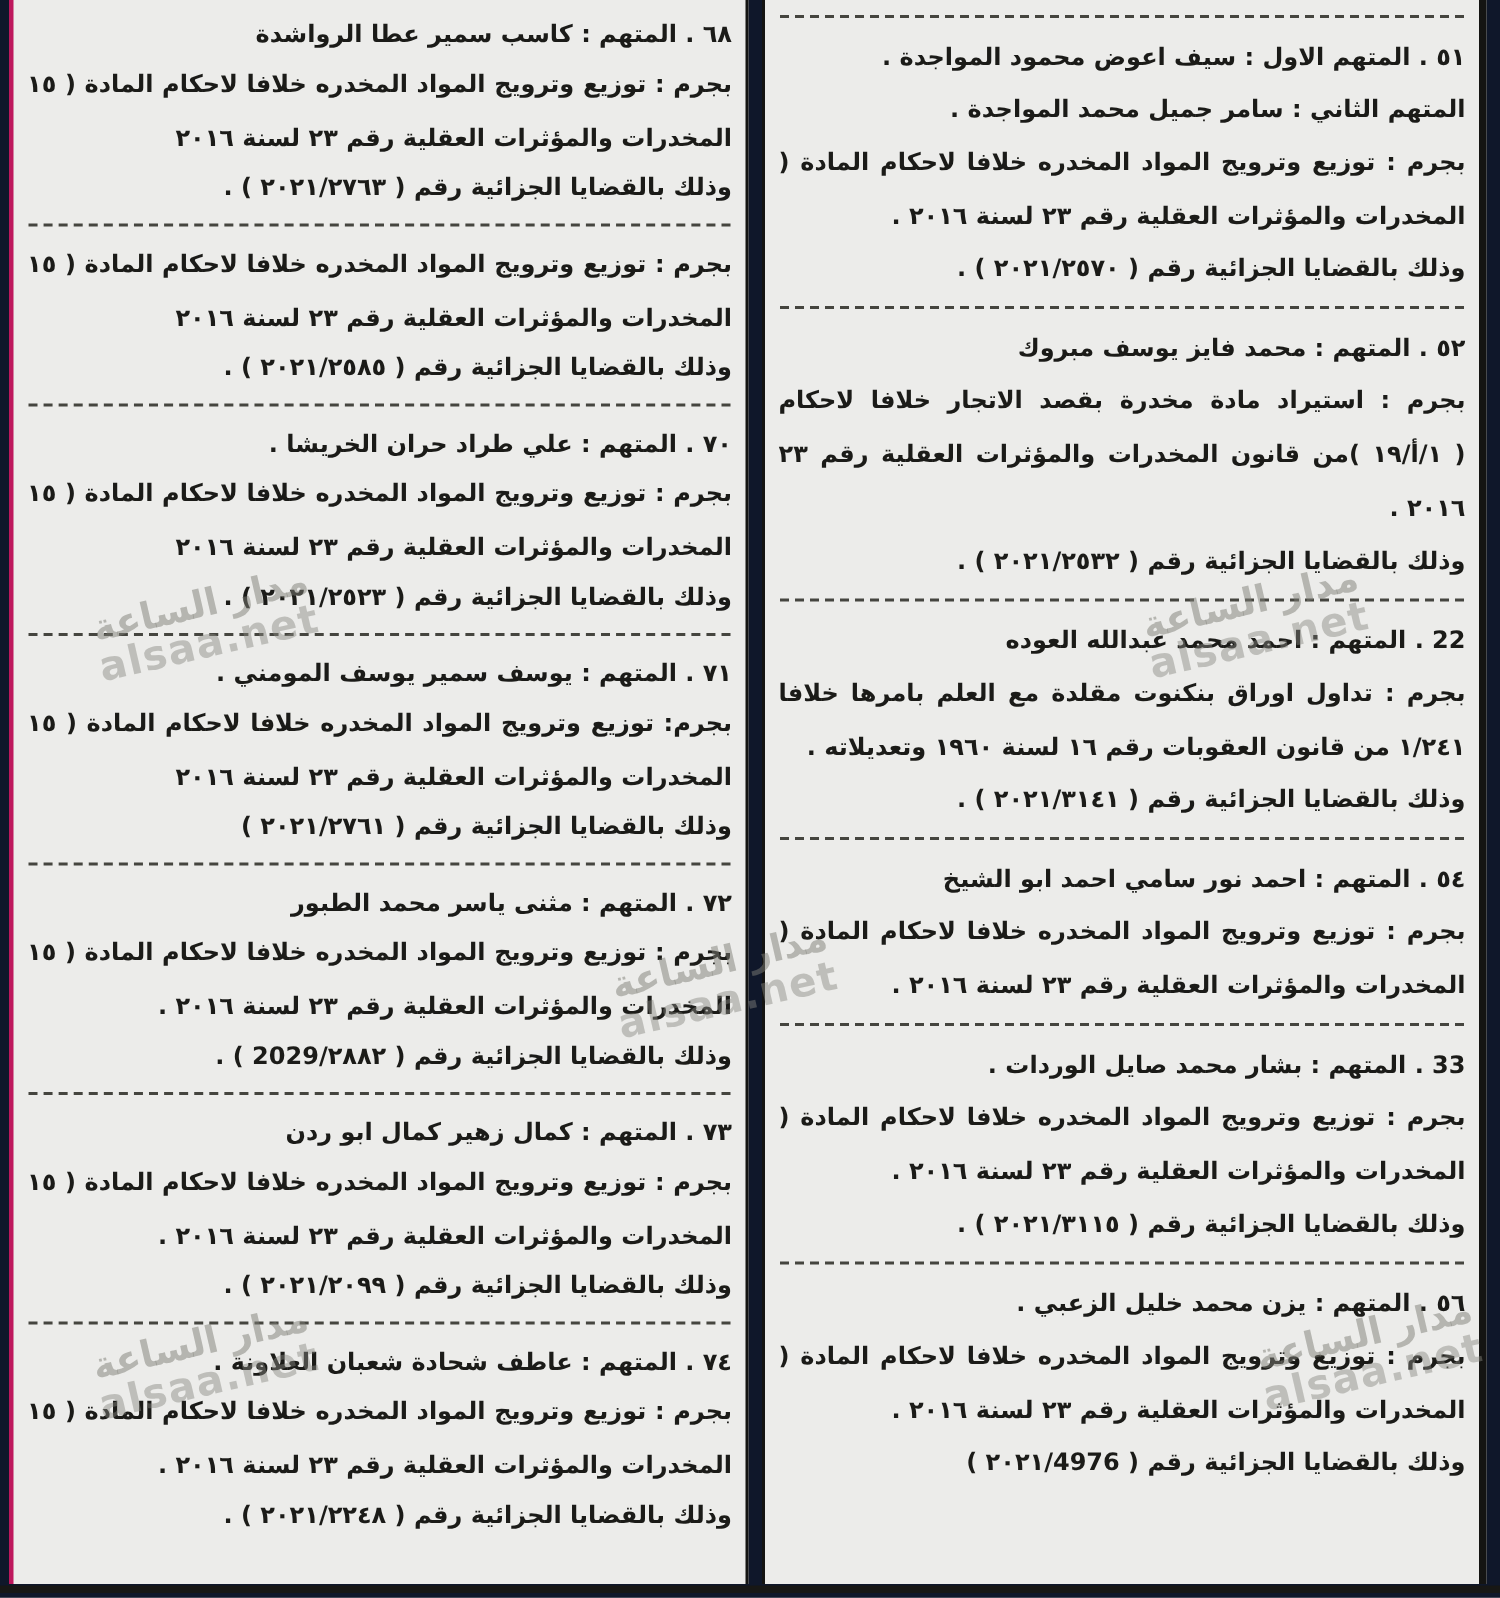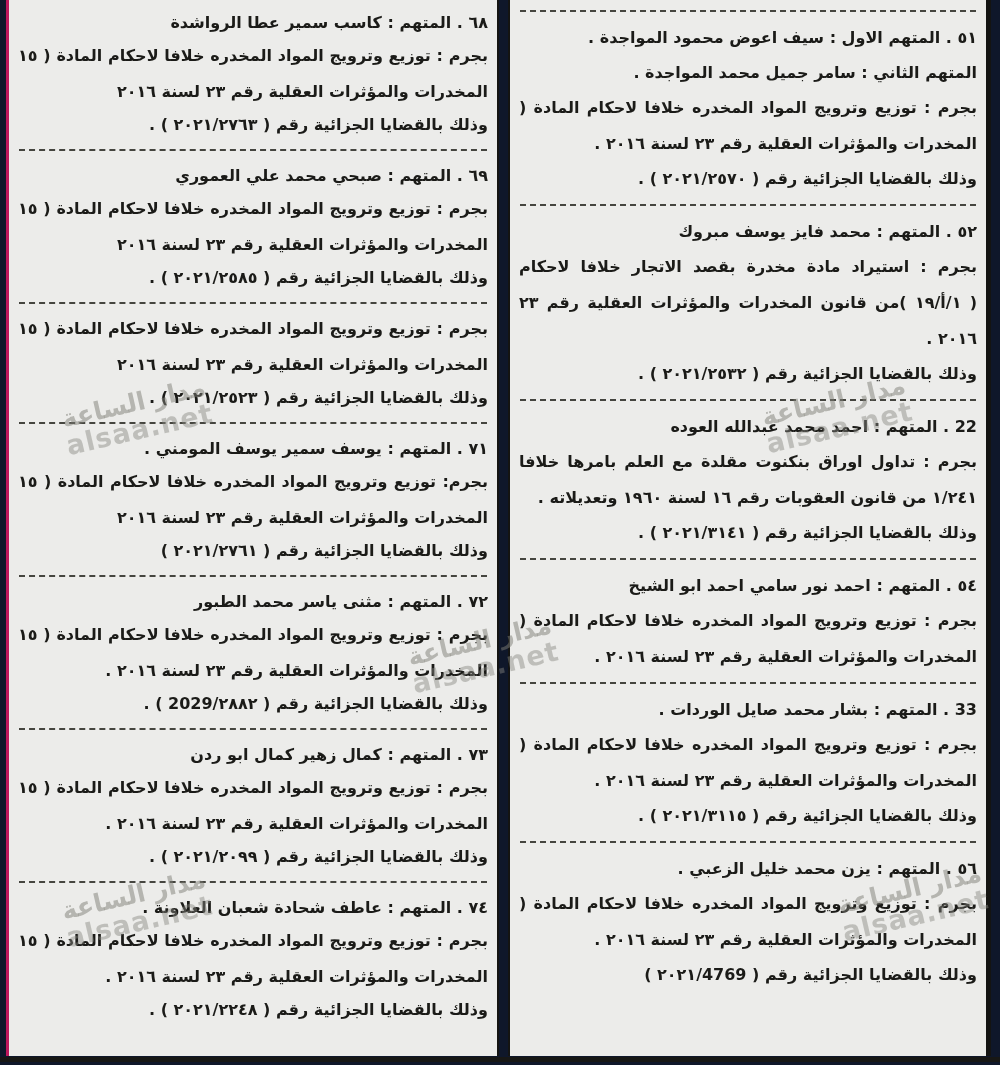--- a/index.html
+++ b/index.html
@@ -118,39 +118,39 @@
         <div class="line align-start">33 . المتهم : بشار محمد صايل الوردات .</div>
         <div class="line align-justify">بجرم : توزيع وترويج المواد المخدره خلافا لاحكام المادة ( ١٥ )من قانون</div>
         <div class="line align-center">المخدرات والمؤثرات العقلية رقم ٢٣ لسنة ٢٠١٦ .</div>
         <div class="line align-center">وذلك بالقضايا الجزائية رقم ( ٢٠٢١/٣١١٥ ) .</div>
       </article>
       <div class="sep"></div>
       <article class="entry">
         <div class="line align-start">٥٦ . المتهم : يزن محمد خليل الزعبي .</div>
         <div class="line align-justify">بجرم : توزيع وترويج المواد المخدره خلافا لاحكام المادة ( ١٥ )من قانون</div>
         <div class="line align-center">المخدرات والمؤثرات العقلية رقم ٢٣ لسنة ٢٠١٦ .</div>
-        <div class="line align-center">وذلك بالقضايا الجزائية رقم ( ٢٠٢١/4769 )</div>
+        <div class="line align-center">وذلك بالقضايا الجزائية رقم ( ٢٠٢١/4976 )</div>
       </article>
     </div>
   <div class="col col-left">
       <article class="entry">
         <div class="line align-start">٦٨ . المتهم : كاسب سمير عطا الرواشدة</div>
         <div class="line align-justify">بجرم : توزيع وترويج المواد المخدره خلافا لاحكام المادة ( ١٥ )من قانون</div>
         <div class="line align-center">المخدرات والمؤثرات العقلية رقم ٢٣ لسنة ٢٠١٦</div>
         <div class="line align-center">وذلك بالقضايا الجزائية رقم ( ٢٠٢١/٢٧٦٣ ) .</div>
       </article>
       <div class="sep"></div>
       <article class="entry">
-        <div class="line align-start">٦٩ . المتهم : صبحي محمد علي العموري</div>
         <div class="line align-justify">بجرم : توزيع وترويج المواد المخدره خلافا لاحكام المادة ( ١٥ )من قانون</div>
         <div class="line align-center">المخدرات والمؤثرات العقلية رقم ٢٣ لسنة ٢٠١٦</div>
         <div class="line align-center">وذلك بالقضايا الجزائية رقم ( ٢٠٢١/٢٥٨٥ ) .</div>
       </article>
       <div class="sep"></div>
       <article class="entry">
+        <div class="line align-start">٧٠ . المتهم : علي طراد حران الخريشا .</div>
         <div class="line align-justify">بجرم : توزيع وترويج المواد المخدره خلافا لاحكام المادة ( ١٥ )من قانون</div>
         <div class="line align-center">المخدرات والمؤثرات العقلية رقم ٢٣ لسنة ٢٠١٦</div>
         <div class="line align-center">وذلك بالقضايا الجزائية رقم ( ٢٠٢١/٢٥٢٣ ) .</div>
       </article>
       <div class="sep"></div>
       <article class="entry">
         <div class="line align-start">٧١ . المتهم : يوسف سمير يوسف المومني .</div>
         <div class="line align-justify">بجرم: توزيع وترويج المواد المخدره خلافا لاحكام المادة ( ١٥ )من قانون</div>
         <div class="line align-center">المخدرات والمؤثرات العقلية رقم ٢٣ لسنة ٢٠١٦</div>
         <div class="line align-center">وذلك بالقضايا الجزائية رقم ( ٢٠٢١/٢٧٦١ )</div>

